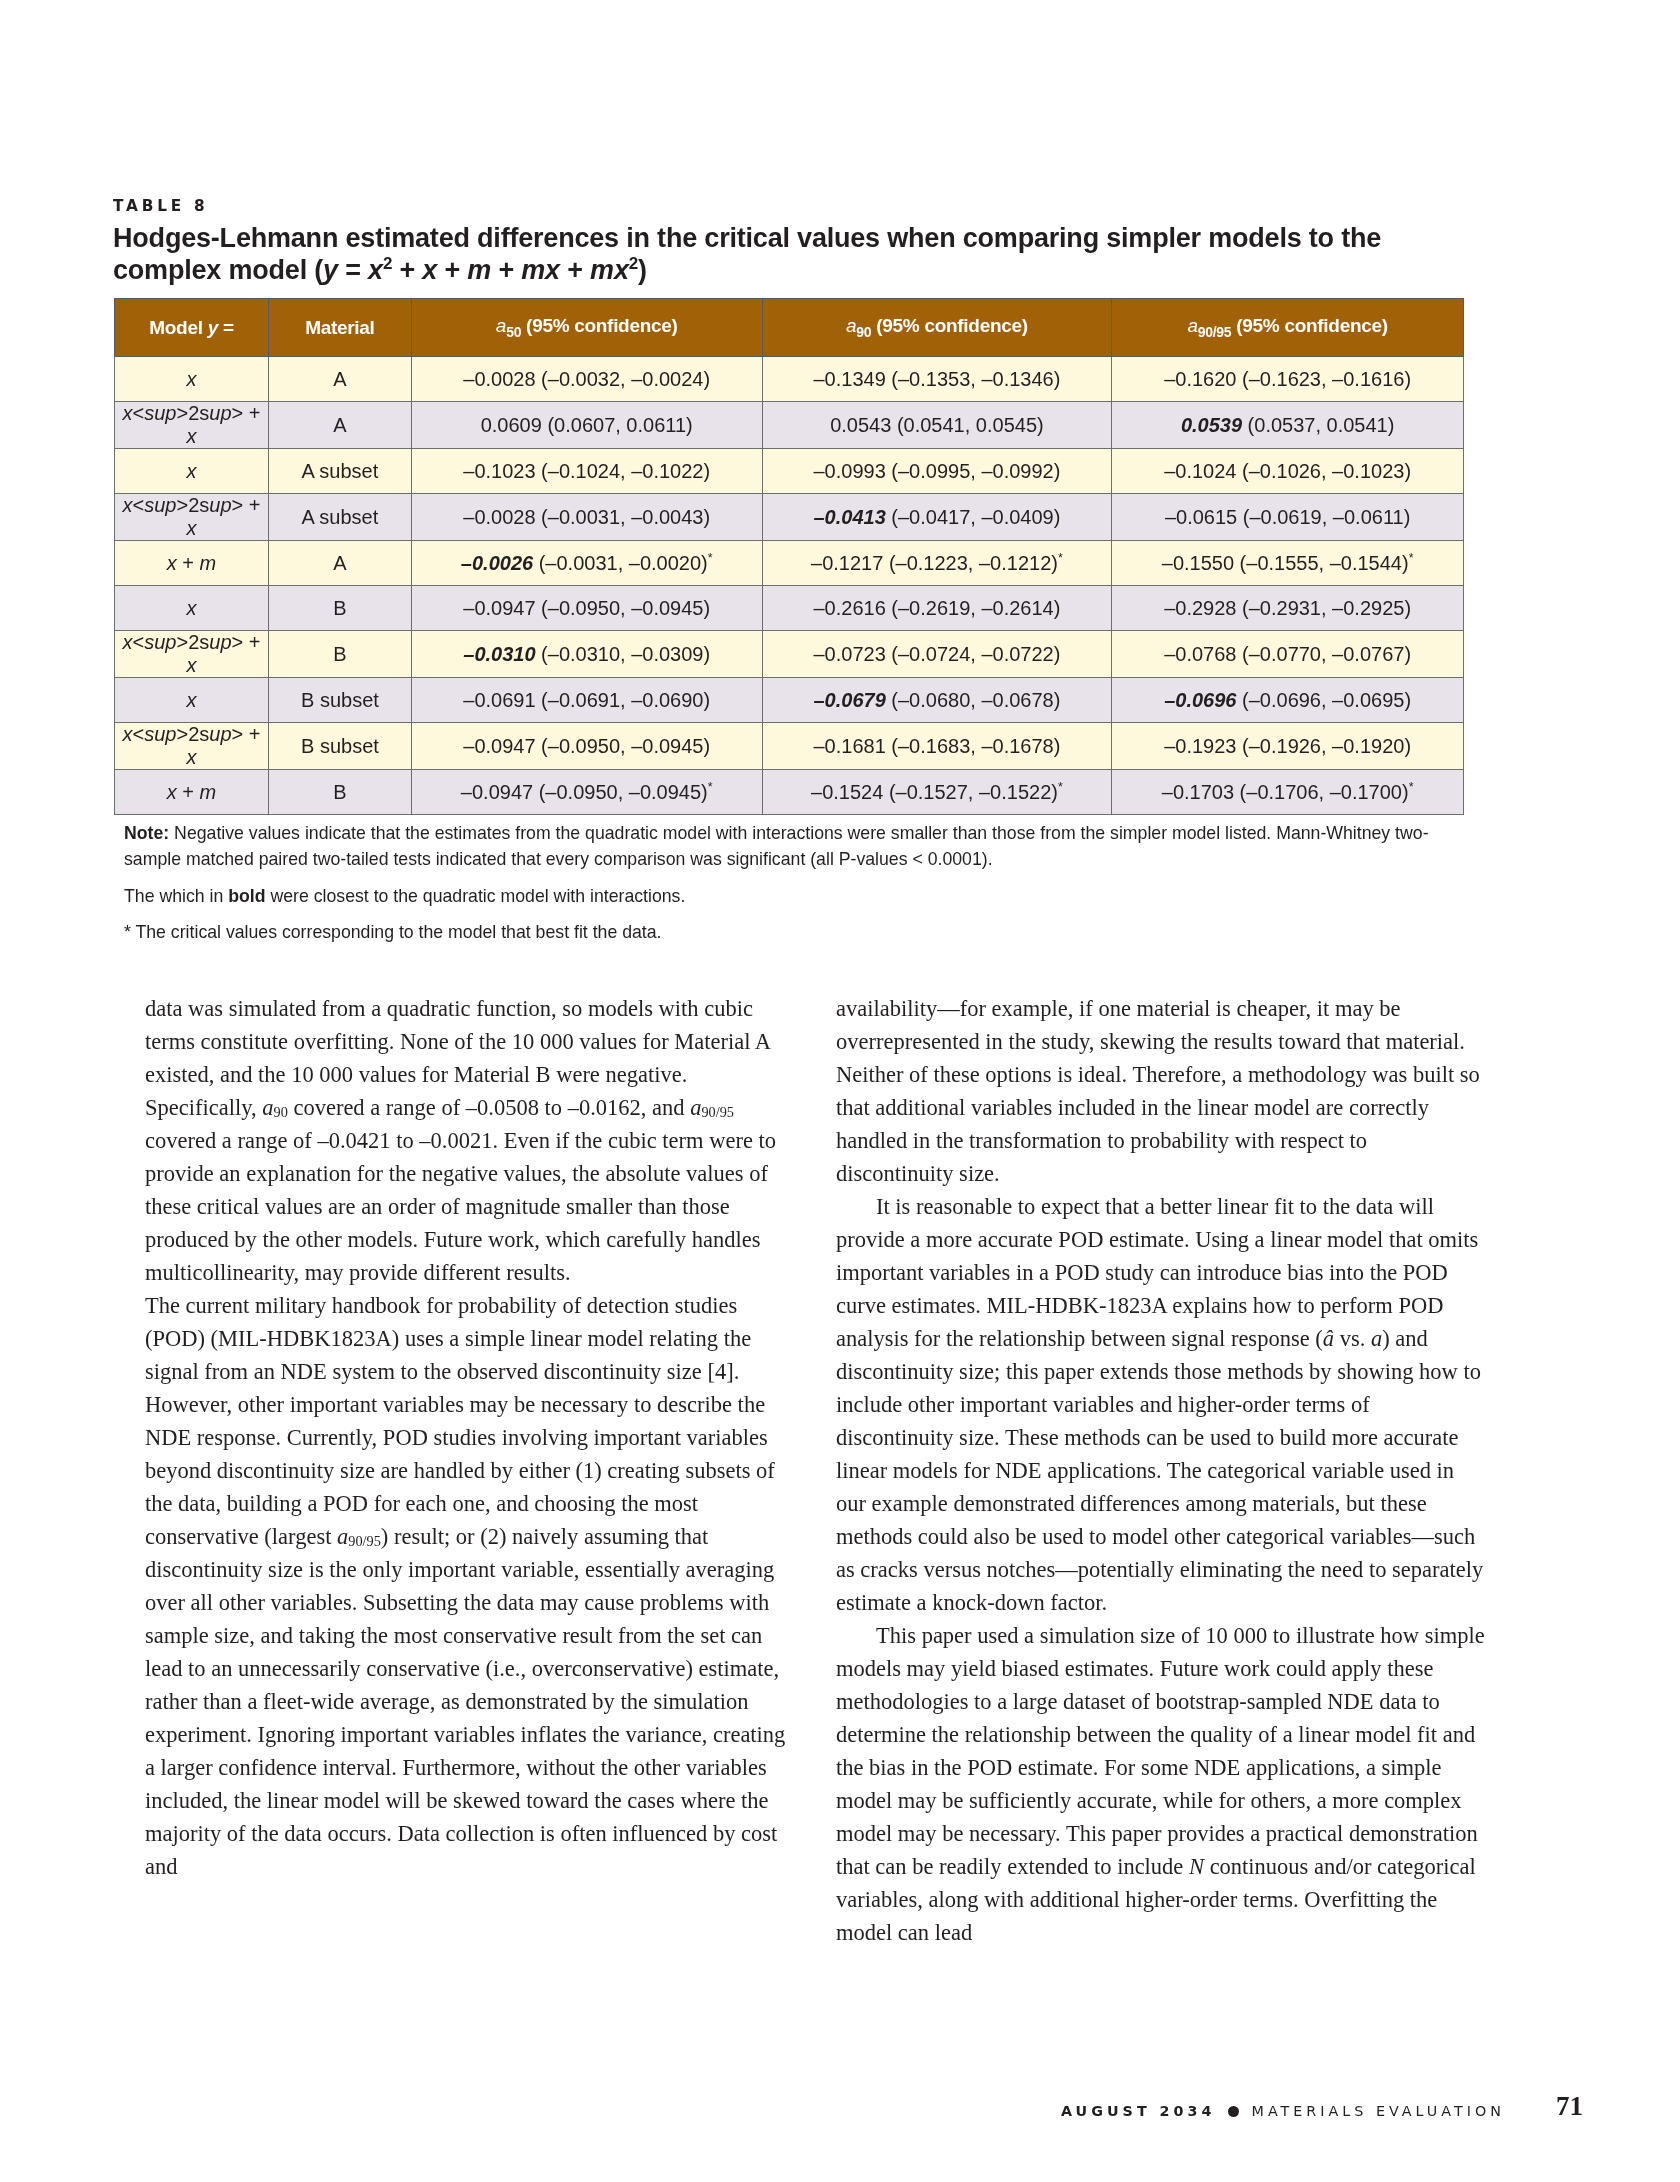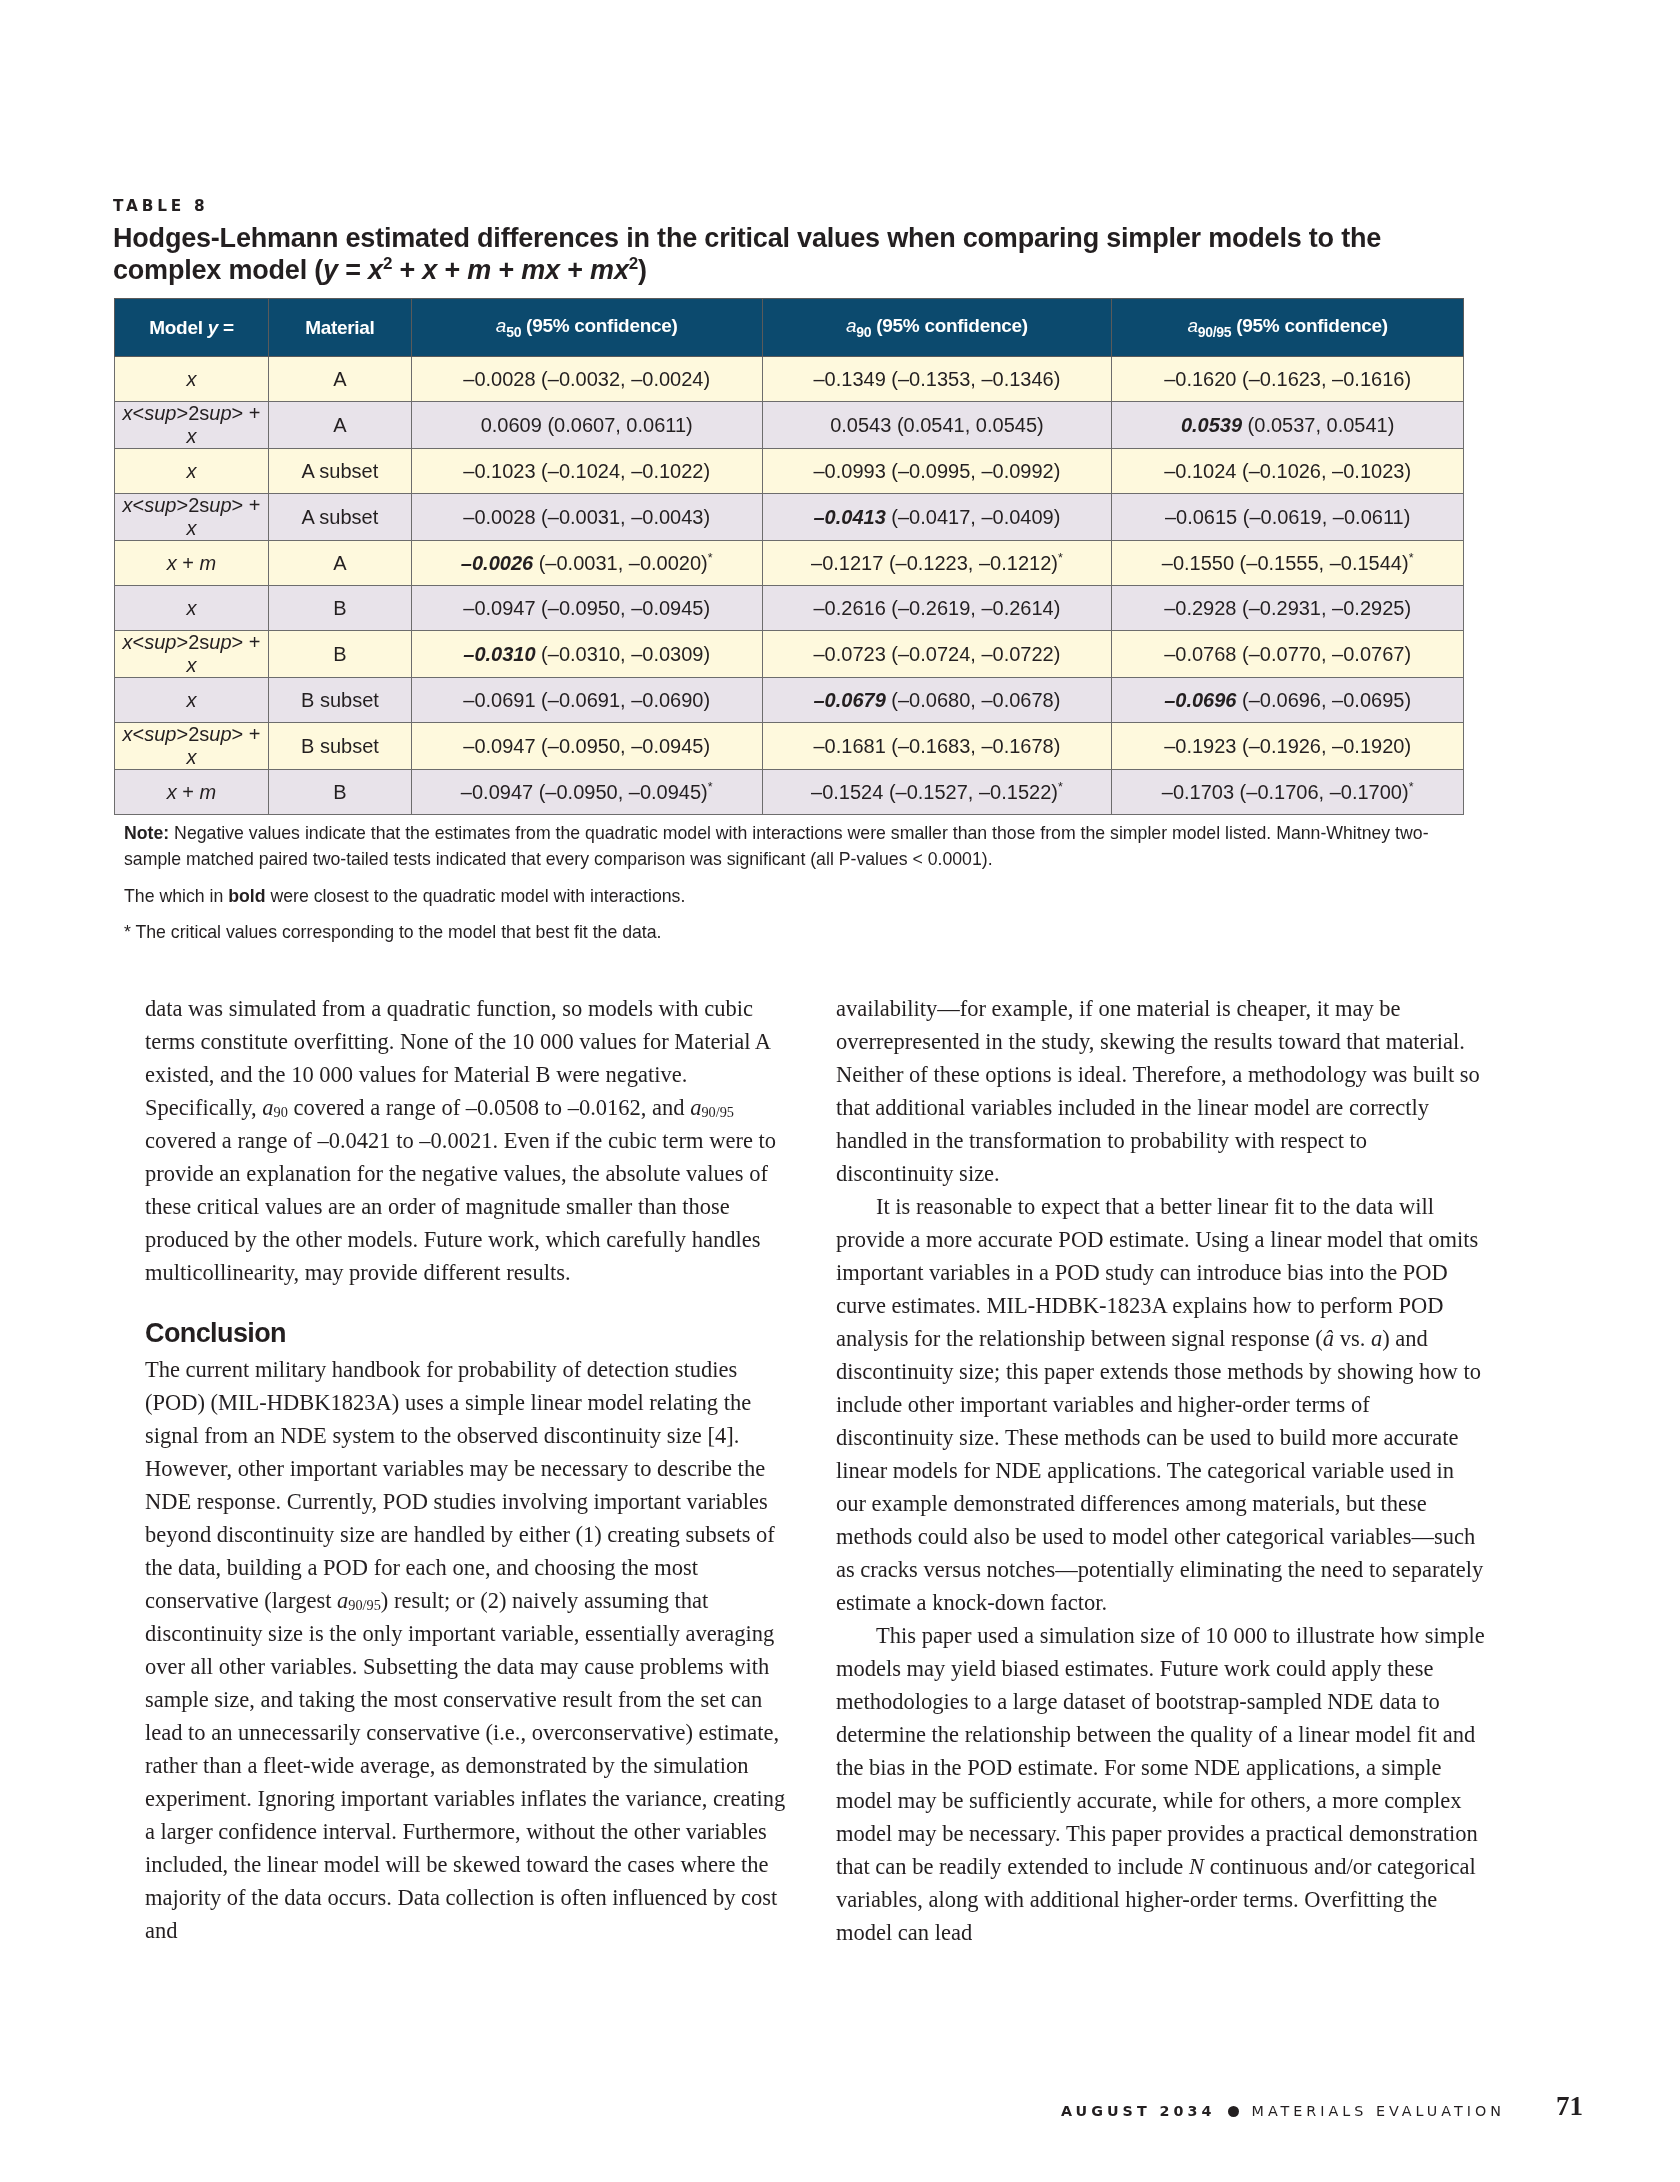--- a/index.html
+++ b/index.html
@@ -4,21 +4,21 @@
 <style>
   html, body { margin: 0; padding: 0; background: #ffffff; }
   body { width: 1680px; height: 2182px; position: relative; overflow: hidden; color: #231f20; }
 
   #table-label { position: absolute; left: 113px; top: 197px; font-family: "DejaVu Sans", sans-serif; font-weight: bold; font-size: 15.3px; letter-spacing: 3.8px; color: #231f20; }
   #table-title { position: absolute; left: 113px; top: 222px; width: 1357px; font-family: "Liberation Sans", sans-serif; font-weight: bold; font-size: 27px; line-height: 32px; color: #231f20; letter-spacing: -0.2px; }
   #table-title sup { font-size: 17px; line-height: 0; }
   .it { font-style: italic; }
 
   table#results { position: absolute; left: 114px; top: 298px; width: 1350px; border-collapse: collapse; font-family: "Liberation Sans", sans-serif; font-size: 20px; color: #231f20; }
-  #results th { background: #0c4a6e; color: #ffffff; font-weight: bold; height: 57px; font-size: 19px; border: 1px solid #5a5a5a; text-align: center; padding: 0; letter-spacing: -0.3px; }
+  #results th { background: #a16207; color: #ffffff; font-weight: bold; height: 57px; font-size: 19px; border: 1px solid #5a5a5a; text-align: center; padding: 0; letter-spacing: -0.3px; }
   #results td { height: 44px; border: 1.4px solid #6d6d6d; text-align: center; padding: 0; }
   #results tr.odd td { background: #fef9dd; }
   #results tr.even td { background: #e8e3ea; }
   #results col.c1 { width: 154px; } #results col.c2 { width: 143px; } #results col.c3 { width: 351px; } #results col.c4 { width: 350px; } #results col.c5 { width: 352px; }
   #results sub { font-size: 14px; font-style: normal; }
   #results td sup { font-size: 12.4px; }
   b.bold { font-weight: bold; font-style: italic; }
 
   #notes { position: absolute; left: 124px; top: 820px; width: 1357px; font-family: "Liberation Sans", sans-serif; font-size: 17.7px; color: #231f20; line-height: 26px; }
   #notes p { margin: 0 0 10.5px 0; }
@@ -136,21 +136,20 @@
 </table>
 
 <div id="notes">
   <p><span class="note-label">Note:</span><span> Negative values indicate that the estimates from the quadratic model with interactions were smaller than those from the simpler model listed. Mann-Whitney two-sample matched paired two-tailed tests indicated that every comparison was significant (all P-values &lt; 0.0001).</span></p>
   <p><span>The which in </span><span class="bold-word">bold</span><span> were closest to the quadratic model with interactions.</span></p>
   <p>* The critical values corresponding to the model that best fit the data.</p>
 </div>
 
 <div id="col-left" class="col">
   <p><span>data was simulated from a quadratic function, so models with cubic terms constitute overfitting. None of the 10 000 values for Material A existed, and the 10 000 values for Material B were negative. Specifically, </span><span class="ital">a</span><sub>90</sub><span> covered a range of –0.0508 to –0.0162, and </span><span class="ital">a</span><sub>90/95</sub><span> covered a range of –0.0421 to –0.0021. Even if the cubic term were to provide an explanation for the negative values, the absolute values of these critical values are an order of magnitude smaller than those produced by the other models. Future work, which carefully handles multicollinearity, may provide different results.</span></p>
-  <p id="conclusion-heading">Conclusion</p>
   <p><span>The current military handbook for probability of detection studies (POD) (MIL-HDBK1823A) uses a simple linear model relating the signal from an NDE system to the observed discontinuity size [4]. However, other important variables may be necessary to describe the NDE response. Currently, POD studies involving important variables beyond discontinuity size are handled by either (1) creating subsets of the data, building a POD for each one, and choosing the most conservative (largest </span><span class="ital">a</span><sub>90/95</sub><span>) result; or (2) naively assuming that discontinuity size is the only important variable, essentially averaging over all other variables. Subsetting the data may cause problems with sample size, and taking the most conservative result from the set can lead to an unnecessarily conservative (i.e., overconservative) estimate, rather than a fleet-wide average, as demonstrated by the simulation experiment. Ignoring important variables inflates the variance, creating a larger confidence interval. Furthermore, without the other variables included, the linear model will be skewed toward the cases where the majority of the data occurs. Data collection is often influenced by cost and</span></p>
 </div>
 
 <div id="col-right" class="col">
   <p>availability—for example, if one material is cheaper, it may be overrepresented in the study, skewing the results toward that material. Neither of these options is ideal. Therefore, a methodology was built so that additional variables included in the linear model are correctly handled in the transformation to probability with respect to discontinuity size.</p>
   <p class="indent"><span>It is reasonable to expect that a better linear fit to the data will provide a more accurate POD estimate. Using a linear model that omits important variables in a POD study can introduce bias into the POD curve estimates. MIL-HDBK-1823A explains how to perform POD analysis for the relationship between signal response (</span><span class="ital">â</span><span> vs. </span><span class="ital">a</span><span>) and discontinuity size; this paper extends those methods by showing how to include other important variables and higher-order terms of discontinuity size. These methods can be used to build more accurate linear models for NDE applications. The categorical variable used in our example demonstrated differences among materials, but these methods could also be used to model other categorical variables—such as cracks versus notches—potentially eliminating the need to separately estimate a knock-down factor.</span></p>
   <p class="indent"><span>This paper used a simulation size of 10 000 to illustrate how simple models may yield biased estimates. Future work could apply these methodologies to a large dataset of bootstrap-sampled NDE data to determine the relationship between the quality of a linear model fit and the bias in the POD estimate. For some NDE applications, a simple model may be sufficiently accurate, while for others, a more complex model may be necessary. This paper provides a practical demonstration that can be readily extended to include </span><span class="ital">N</span><span> continuous and/or categorical variables, along with additional higher-order terms. Overfitting the model can lead</span></p>
 </div>
 
 <div id="footer"><span class="pub-date">AUGUST 2034</span> <span class="dot"></span> <span>MATERIALS EVALUATION</span></div>

